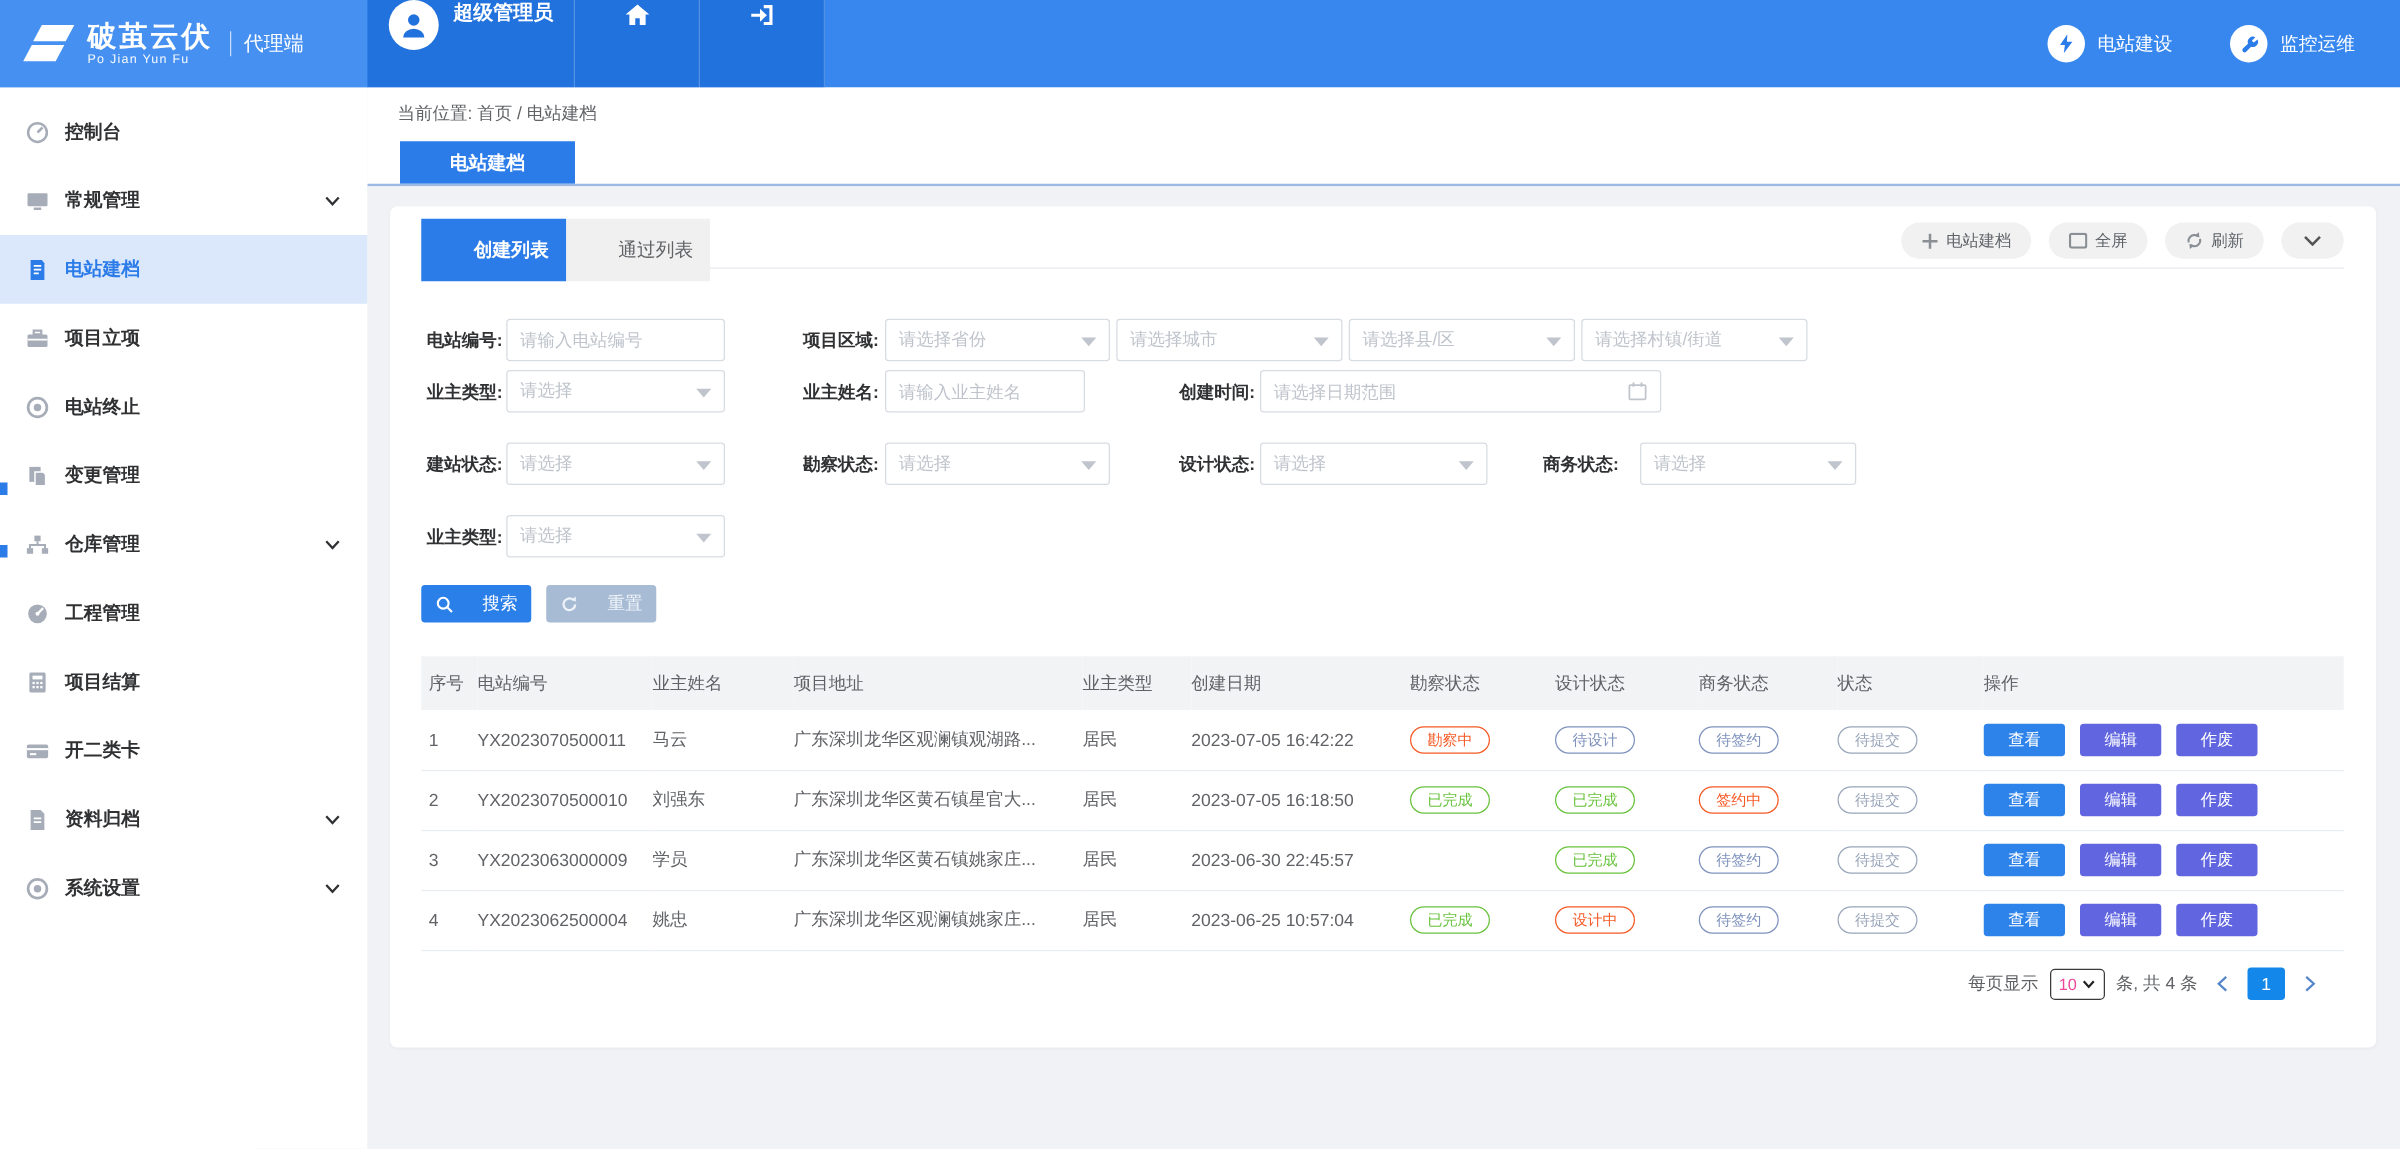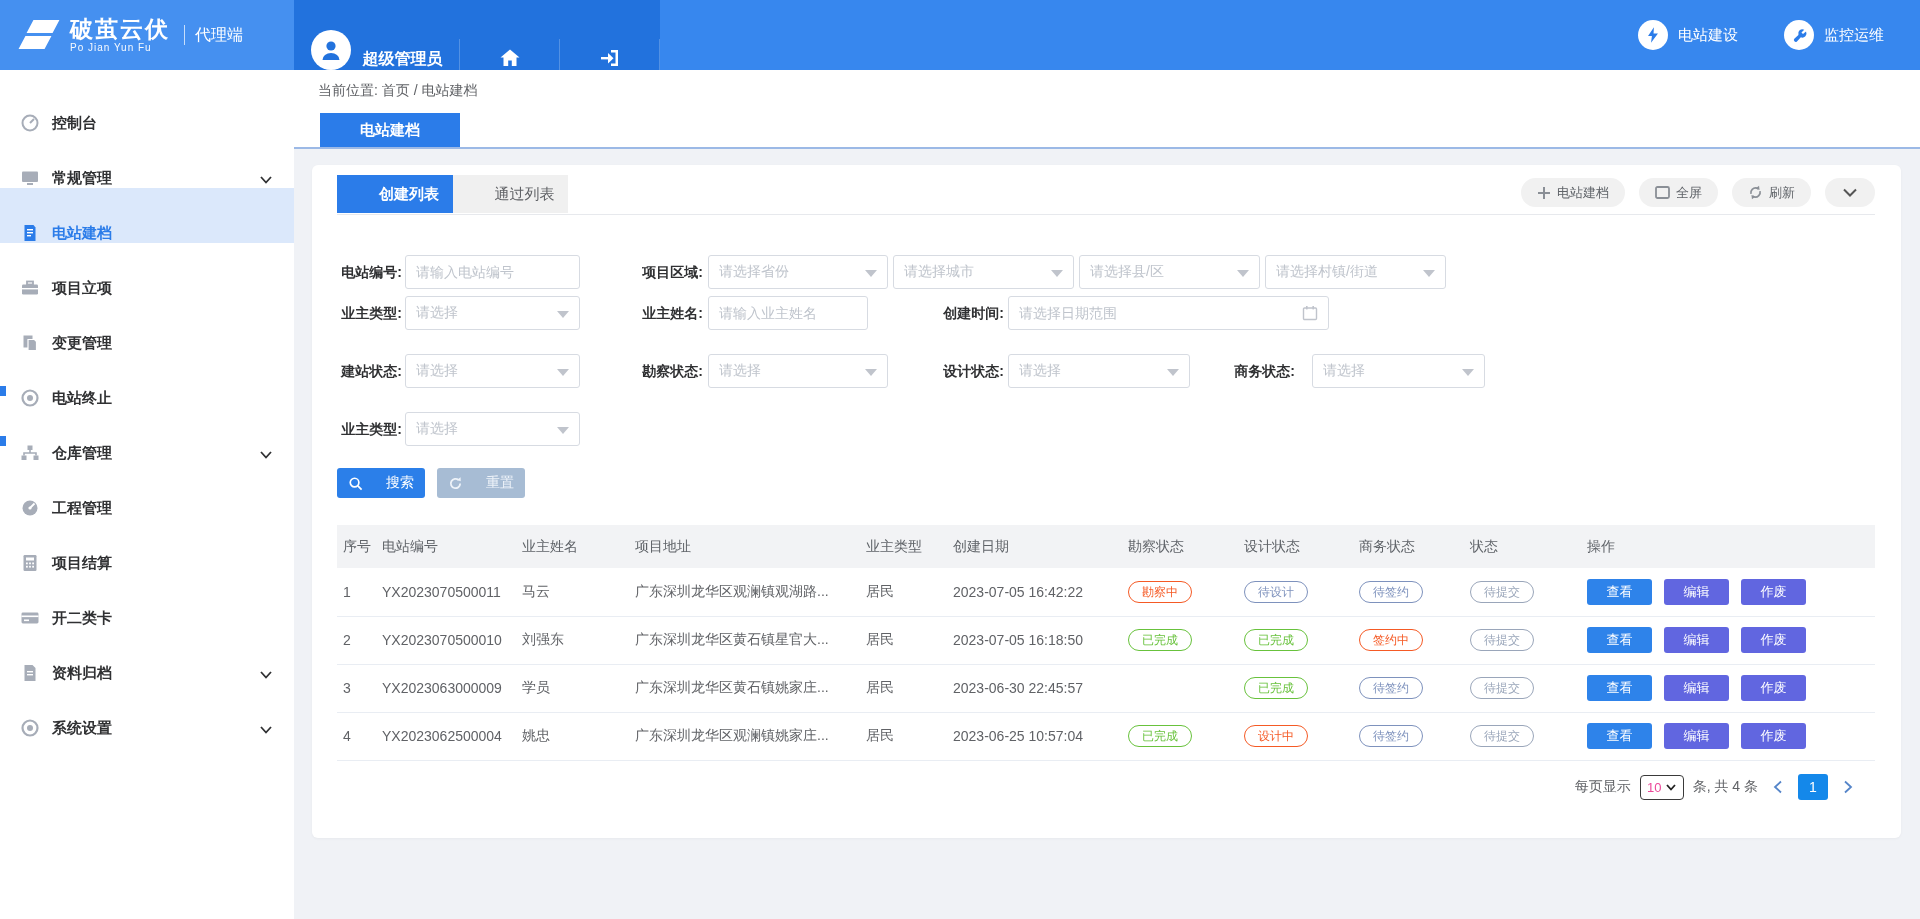--- a/index.html
+++ b/index.html
@@ -12,51 +12,51 @@
 .logo-mark { width:44px; height:36px; position:relative; flex:none; }
 .logo-mark .b1,.logo-mark .b2 { position:absolute; background:#fff; width:26px; height:13px; transform:skewX(-28deg); }
 .logo-mark .b1 { left:10px; top:3px; }
 .logo-mark .b2 { left:2px; top:19px; }
 .logo-text { margin-left:6px; color:#fff; }
 .logo-text .t1 { font-size:23px; font-weight:bold; letter-spacing:2px; line-height:25px; }
 .logo-text .t2 { font-size:10px; letter-spacing:1px; opacity:.95; }
 .portal { display:flex; align-items:center; margin-left:14px; color:#fff; font-size:16px; }
 .portal .vbar { width:1px; height:20px; background:rgba(255,255,255,.7); margin-right:10px; display:inline-block; }
 .user-area { display:flex; flex:none; background:#2272dd; }
-.hcell { display:flex; align-items:flex-end; justify-content:center; border-right:1px solid rgba(255,255,255,.22);margin-top:39px; }
+.hcell { display:flex; align-items:flex-start; justify-content:center; border-right:1px solid rgba(255,255,255,.22); }
 .user-cell { width:166px; gap:12px; }
 .icon-cell { width:100px; }
 .avatar { width:40px; height:40px; border-radius:50%; background:#fff; display:flex; align-items:center; justify-content:center; }
 .user-name { color:#fff; font-size:16px; font-weight:bold; }
 .right-nav { margin-left:auto; display:flex; align-items:center; gap:46px; padding-right:36px; }
 .nav-item { display:flex; align-items:center; gap:10px; color:#fff; font-size:15px; }
 .nav-circle { width:30px; height:30px; border-radius:50%; background:#fff; display:flex; align-items:center; justify-content:center; }
 
 
 .sidebar { position:absolute; top:70px; left:0; width:294px; bottom:0; background:#fff; padding-top:8px; }
-.side-item { height:55px; display:flex; align-items:flex-end; padding:0 22px 0 20px; cursor:pointer; position:relative; }
+.side-item { height:55px; display:flex; align-items:center; padding:0 22px 0 20px; cursor:pointer; position:relative; }
 .side-item .s-icon { width:20px; height:20px; flex:none; }
 .side-item .s-label { margin-left:12px; font-size:15px; color:#303133; font-weight:bold; }
 .side-item.active { background:#dbe8fb; }
 .side-item.active .s-label { color:#2b7ce9; }
 .side-item .chev { margin-left:auto; }
 .side-tick { position:absolute; left:0; width:6px; height:10px; background:#2b7ce9; }
 
 
 .main { position:absolute; left:294px; top:70px; right:0; bottom:0; }
 .topbar { position:relative; height:79px; background:#fff; }
 .breadcrumb { position:absolute; left:24px; top:12px; font-size:14px; color:#606266; }
 .page-tab { position:absolute; left:26px; bottom:2px; width:140px; height:34px; background:#2b7ce9; color:#fff; font-size:15px; font-weight:bold; display:flex; align-items:center; justify-content:center; cursor:pointer; }
 .top-underline { position:absolute; left:0; bottom:0; height:2px; width:100%; background:#9cb9e6; }
 .content { position:absolute; top:79px; left:0; right:0; bottom:0; background:#f0f2f6; }
 .card { position:absolute; left:18px; top:16px; width:1589px; height:673px; background:#fff; border-radius:6px; box-shadow:0 1px 3px rgba(0,0,0,.04); }
 
 
 .tabs-row { position:absolute; left:25px; right:26px; top:10px; height:40px; border-bottom:1px solid #e7e9ed; }
-.tab { position:absolute; top:0; height:38px; display:flex; align-items:center; justify-content:center; font-size:15px; cursor:pointer;padding-left:28px; }
+.tab { position:absolute; top:0; height:50px; display:flex; align-items:center; justify-content:center; font-size:15px; cursor:pointer;padding-left:28px; }
 .tab.active { background:#2b7ce9; color:#fff; font-weight:bold; }
 .tab.inactive { background:#f0f0f0; color:#606266; }
 .tab1 { left:0; width:116px; }
 .tab2 { left:116px; width:115px; }
 .toolbar { position:absolute; right:0; top:3px; display:flex; gap:14px; }
 .pill { height:29px; border-radius:15px; background:#f1f1f1; color:#5f6368; font-size:13px; display:flex; align-items:center; padding:0 16px; gap:6px; cursor:pointer; }
 
 
 .filters { position:absolute; left:0; top:0; width:100%; }
 .f-label { position:absolute; height:34px; line-height:34px; text-align:right; font-size:14px; font-weight:bold; color:#303133; }
@@ -186,31 +186,31 @@
     <div class="side-item">
       <span class="s-icon"><svg width="20" height="20" viewBox="0 0 20 20">
           <rect x="2" y="6.5" width="16" height="10" rx="1.2" fill="#a7adb8"></rect>
           <rect x="7" y="3.5" width="6" height="3" fill="none" stroke="#a7adb8" stroke-width="1.8"></rect>
           <rect x="2" y="10" width="16" height="1.4" fill="#fff"></rect>
         </svg></span>
       <span class="s-label">项目立项</span>
     </div>
     <div class="side-item">
       <span class="s-icon"><svg width="20" height="20" viewBox="0 0 20 20">
+          <circle cx="10" cy="10" r="7.5" fill="none" stroke="#a7adb8" stroke-width="2.2"></circle>
+          <circle cx="10" cy="10" r="3" fill="#a7adb8"></circle>
+        </svg></span>
+      <span class="s-label">电站终止</span>
+    </div>
+    <div class="side-item">
+      <span class="s-icon"><svg width="20" height="20" viewBox="0 0 20 20">
           <rect x="3.5" y="2.5" width="9" height="12" fill="#a7adb8"></rect>
           <path d="M8 6.5 h6.5 l2 2 v9 h-8.5 z" fill="#a7adb8" stroke="#fff" stroke-width="1.2"></path>
         </svg></span>
       <span class="s-label">变更管理</span>
-    </div>
-    <div class="side-item">
-      <span class="s-icon"><svg width="20" height="20" viewBox="0 0 20 20">
-          <circle cx="10" cy="10" r="7.5" fill="none" stroke="#a7adb8" stroke-width="2.2"></circle>
-          <circle cx="10" cy="10" r="3" fill="#a7adb8"></circle>
-        </svg></span>
-      <span class="s-label">电站终止</span>
     </div>
     <div class="side-item">
       <span class="s-icon"><svg width="20" height="20" viewBox="0 0 20 20">
           <rect x="7.5" y="2.5" width="5" height="4.5" fill="#a7adb8"></rect>
           <rect x="1.5" y="12.5" width="5" height="4.5" fill="#a7adb8"></rect>
           <rect x="13.5" y="12.5" width="5" height="4.5" fill="#a7adb8"></rect>
           <path d="M10 7 v3 M4 12.5 v-2.5 h12 v2.5" fill="none" stroke="#a7adb8" stroke-width="1.6"></path>
         </svg></span>
       <span class="s-label">仓库管理</span>
       <span class="chev"><svg width="12" height="8" viewBox="0 0 12 8">

